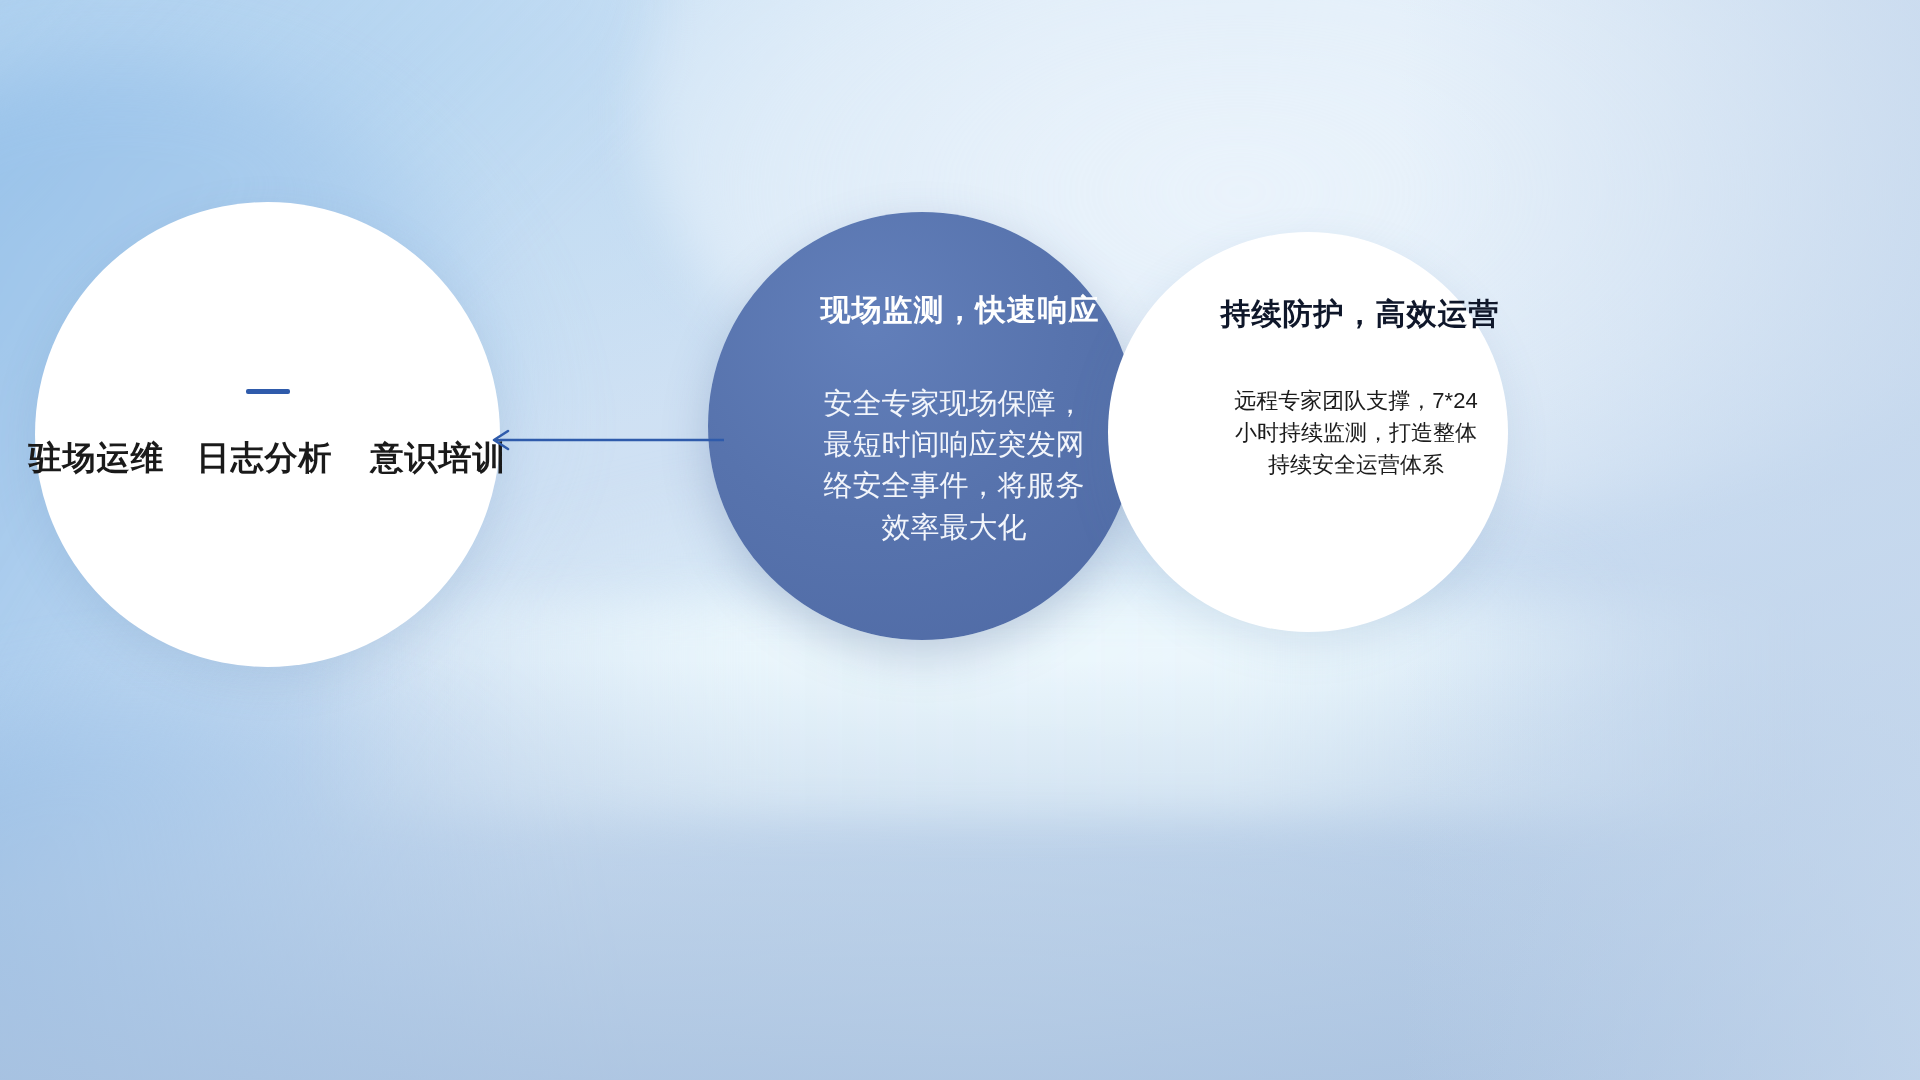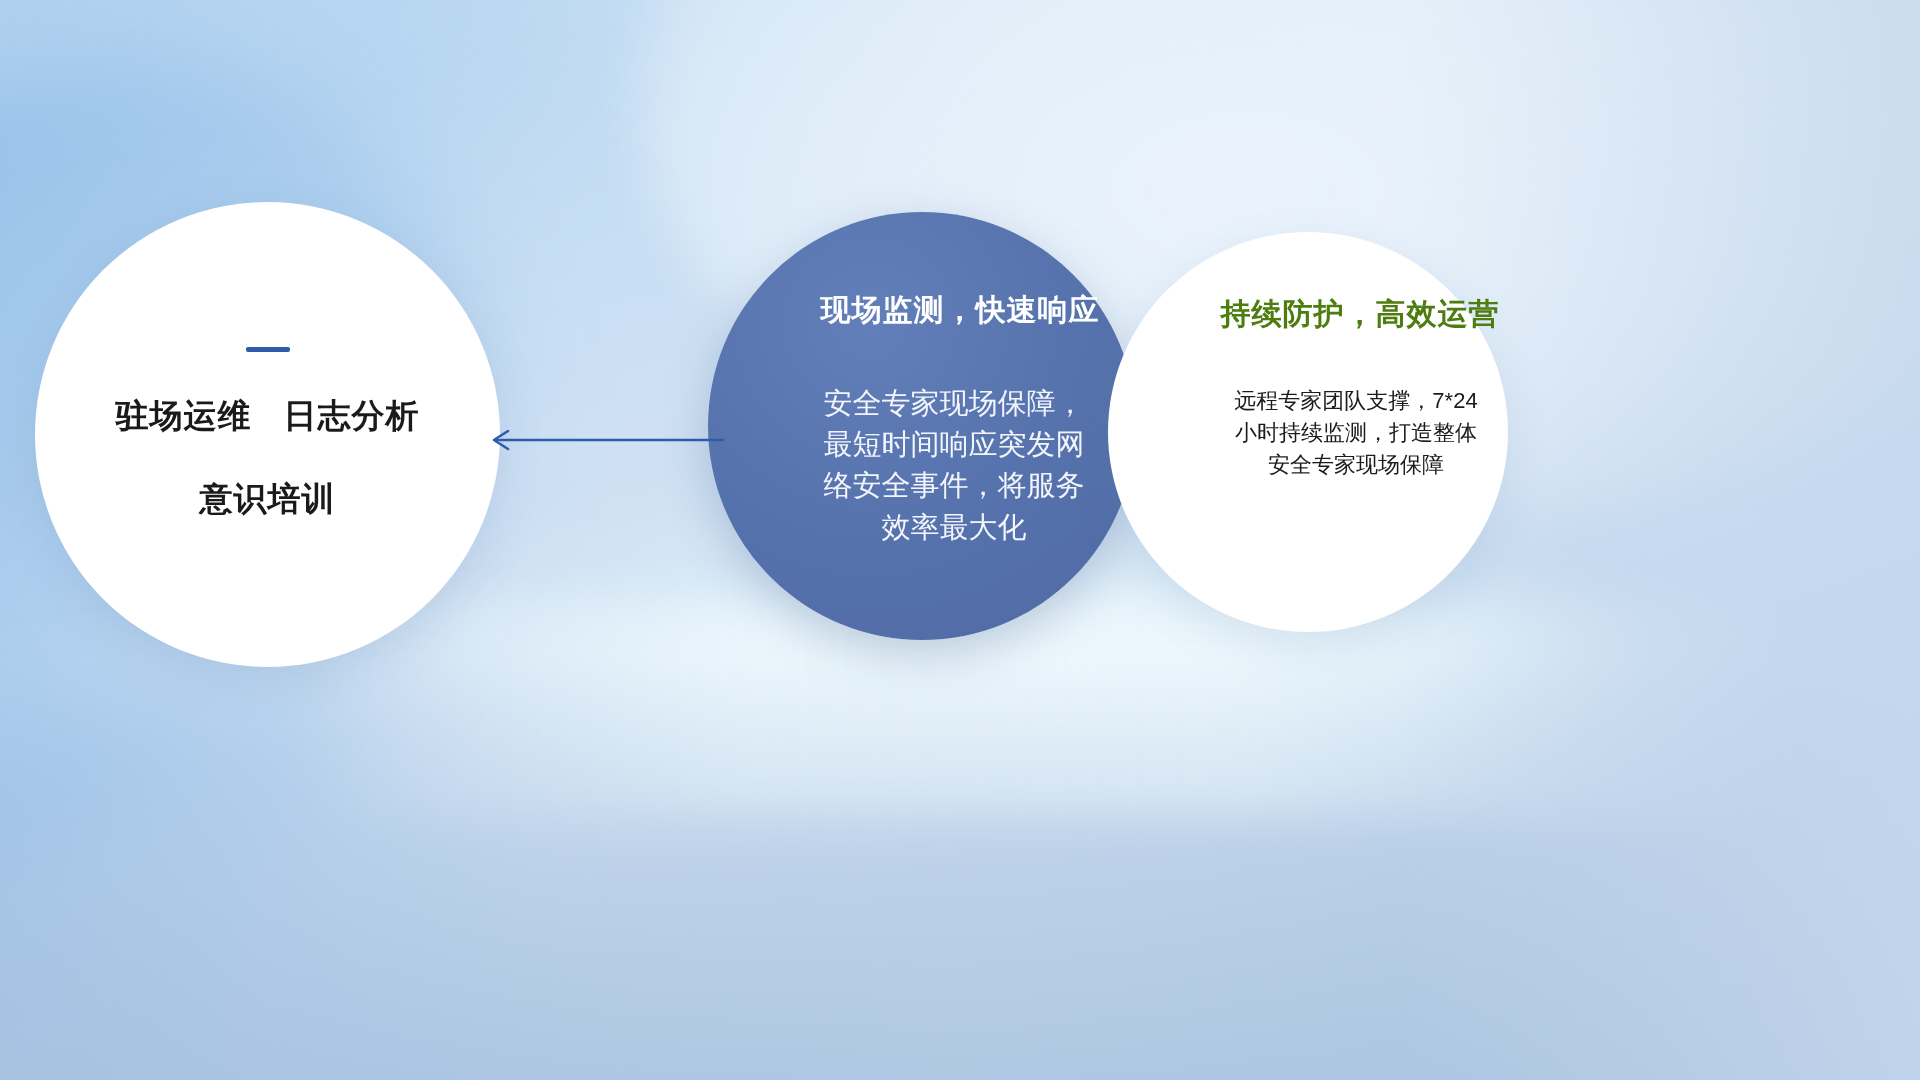--- a/index.html
+++ b/index.html
@@ -76,21 +76,21 @@
   }
   #circle-left .inner{
     position:absolute;inset:0;
     display:flex;flex-direction:column;align-items:center;justify-content:center;
     padding:0 44px;box-sizing:border-box;
   }
   .divider{
     width:44px;height:5px;background:#2f5bab;border-radius:2px;
     margin-bottom:42px;
   }
-  .kw-rows{display:flex;flex-direction:column;align-items:center;gap:38px;}
+  .kw-rows{display:flex;flex-direction:row;align-items:center;gap:38px;}
   .kw-row{
     display:flex;gap:32px;justify-content:center;
     font-size:33px;font-weight:bold;color:#1a1a1a;letter-spacing:1px;white-space:nowrap;
   }
   .kw-row.single{justify-content:center;}
 
   
   #circle-mid{
     left:708px;top:212px;width:428px;height:428px;
     background:radial-gradient(circle at 38% 26%, #627fba 0%, #5773ad 48%, #4e69a4 100%);
@@ -121,21 +121,21 @@
     z-index:4;
     box-shadow:0 14px 44px rgba(90,125,170,.14);
   }
   #circle-right .inner{
     position:absolute;inset:0;
     display:flex;flex-direction:column;align-items:center;
     padding:62px 16px 0 16px;box-sizing:border-box;
     text-align:center;
   }
   #circle-right .heading{
-    font-size:30px;font-weight:bold;color:#4d7c0f;letter-spacing:1px;white-space:nowrap;
+    font-size:30px;font-weight:bold;color:#0f172a;letter-spacing:1px;white-space:nowrap;
     transform:translateX(52px);
   }
   #circle-right .body{
     margin-top:50px;
     font-size:22px;line-height:1.45;color:#1b1b1b;
     transform:translateX(48px);
     width:360px;
   }
 
   
@@ -184,21 +184,21 @@
       </div>
     </div>
   </div>
 
   <div id="circle-right" class="circle">
     <div class="inner">
       <div class="heading">持续防护，高效运营</div>
       <div class="body">
         <div>远程专家团队支撑，7*24</div>
         <div>小时持续监测，打造整体</div>
-        <div>安全专家现场保障</div>
+        <div>持续安全运营体系</div>
       </div>
     </div>
   </div>
 
   <svg id="arrow" viewBox="0 0 245 44">
     <line x1="244" y1="22" x2="16" y2="22" stroke="#2f5bab" stroke-width="2.6"></line>
     <polyline points="28,13 14,22 28,31" fill="none" stroke="#2f5bab" stroke-width="2.6" stroke-linejoin="round" stroke-linecap="round"></polyline>
   </svg>
 
 </div>

